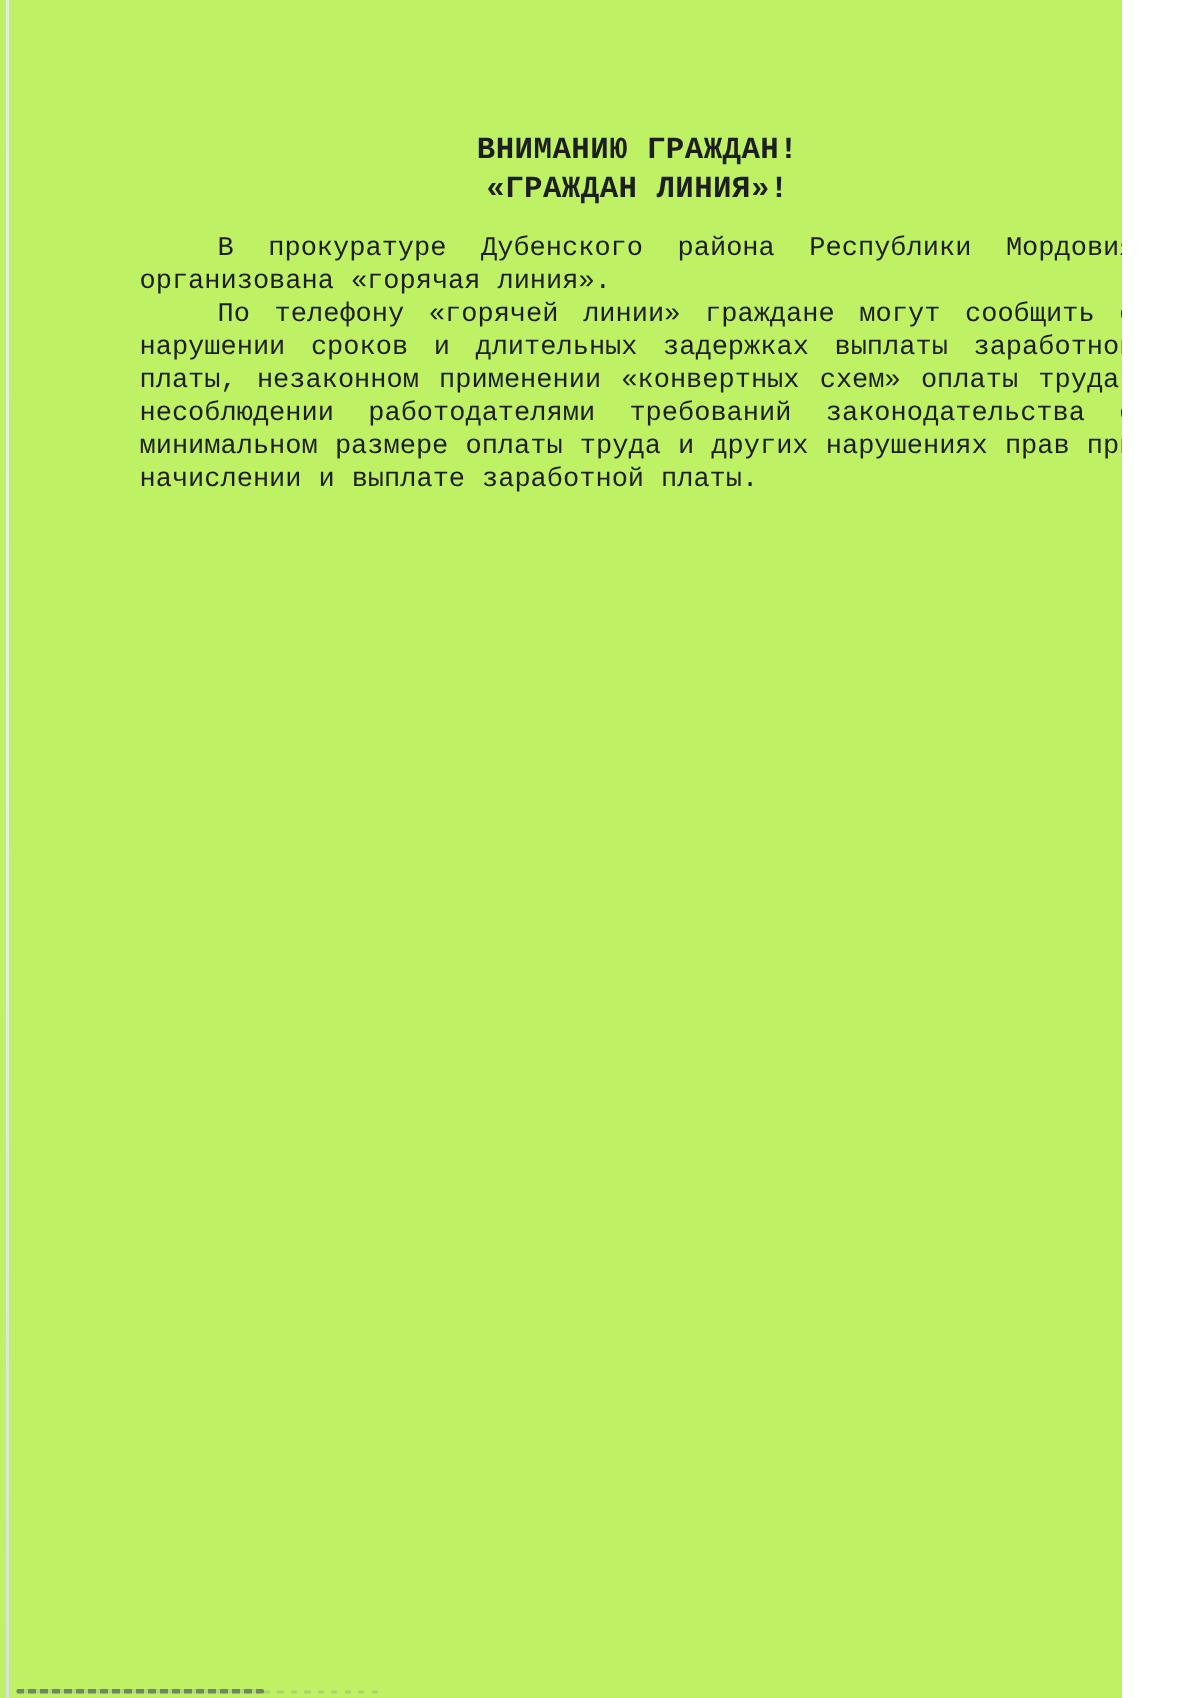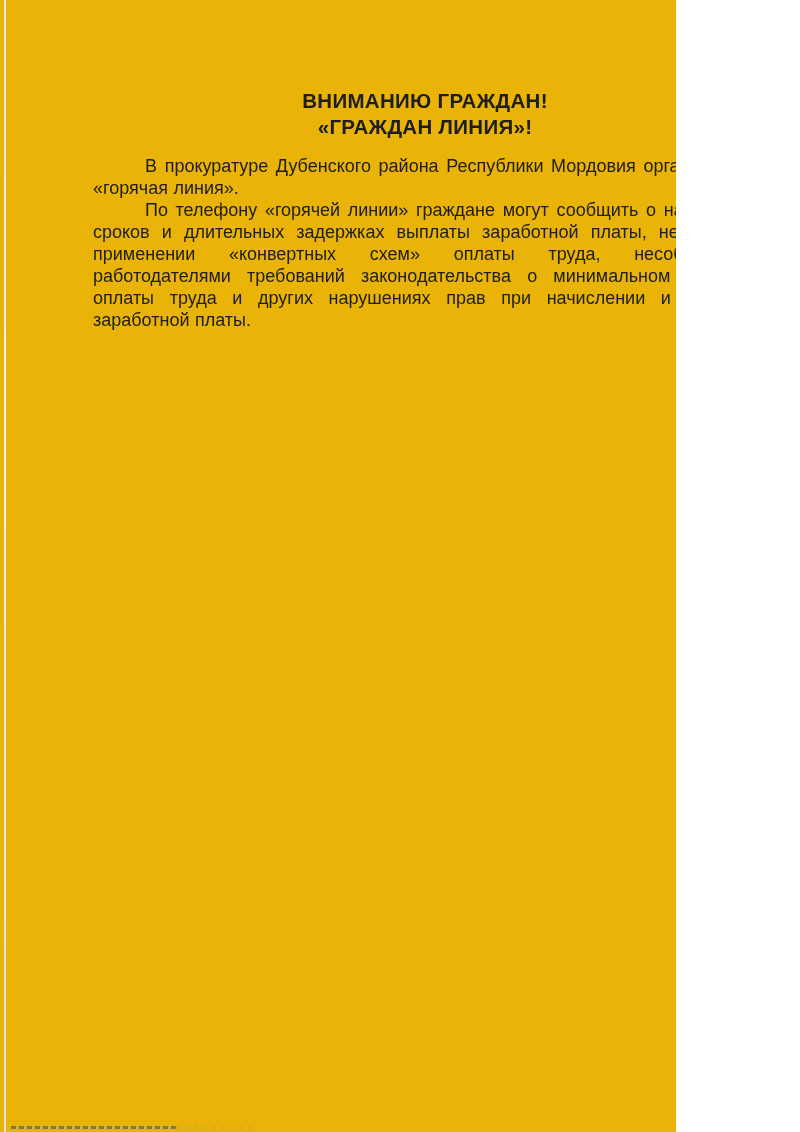--- a/index.html
+++ b/index.html
@@ -2,25 +2,25 @@
 <html lang="ru"><head>
 <meta charset="utf-8">
 <style>
   html, body {
     margin: 0;
     padding: 0;
     background: #ffffff;
   }
   .page {
     position: relative;
-    width: 676px;
+    width: 748px;
     height: 1132px;
-    background: #eab308;
+    background: #bef264;
     overflow: hidden;
-    font-family: Liberation Sans, sans-serif;
+    font-family: Liberation Mono, monospace;
     color: #1e1e1e;
   }
   
   .scan-left-edge {
     position: absolute;
     left: 4px;
     top: 0;
     width: 2px;
     height: 100%;
     background: linear-gradient(180deg, #e2e9e6 0%, #e8eeec 40%, #dfe7e4 75%, #d8e2df 100%);

